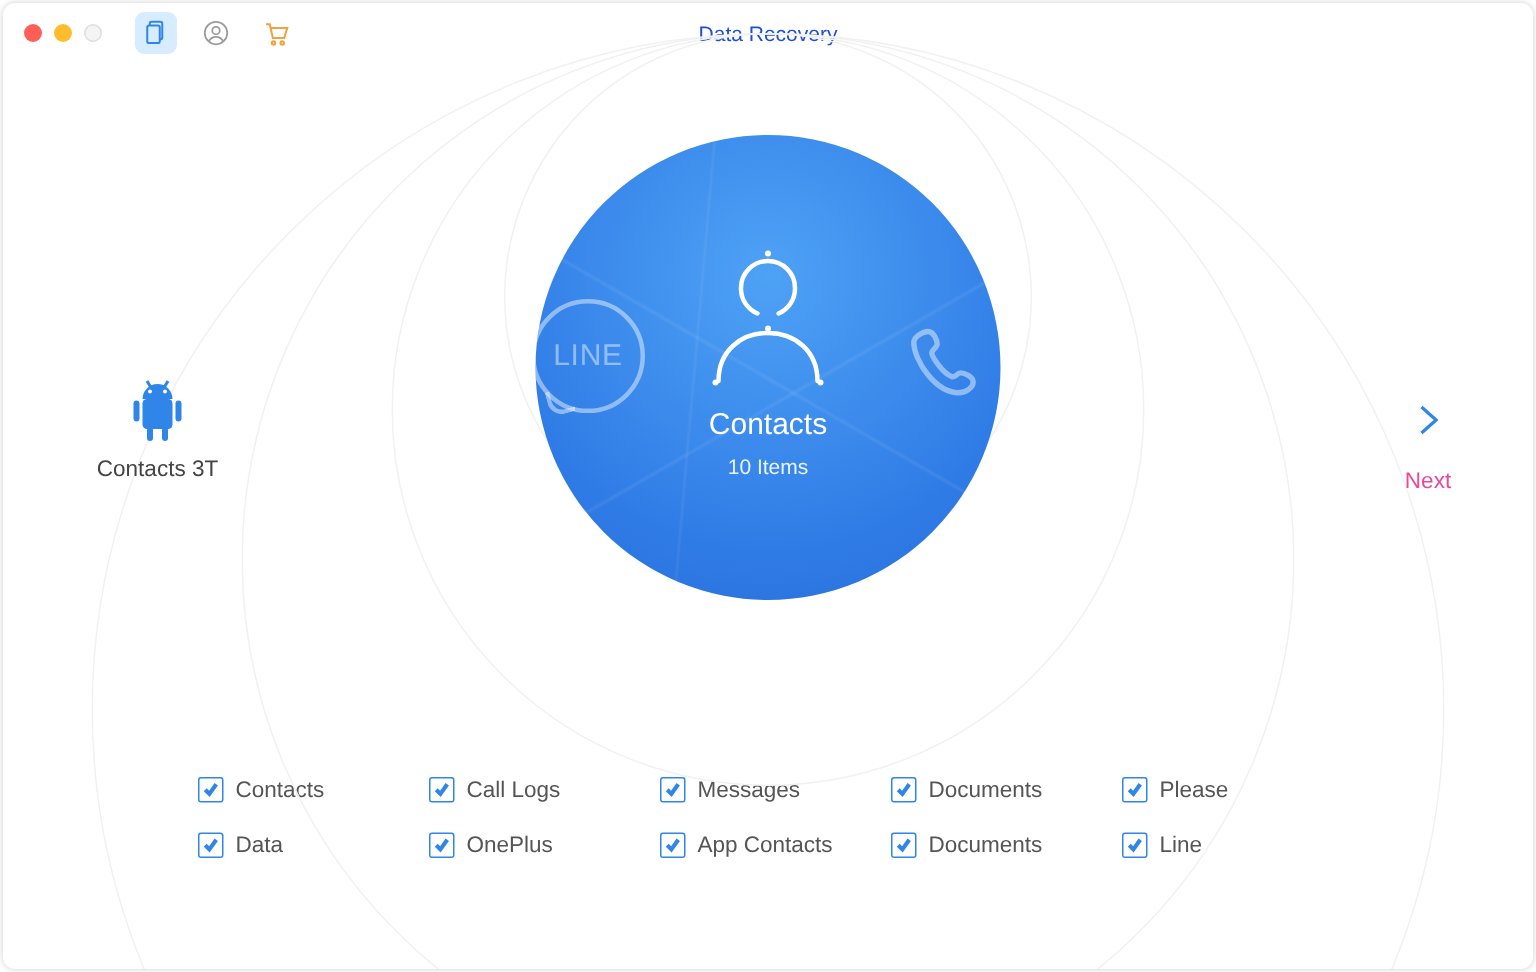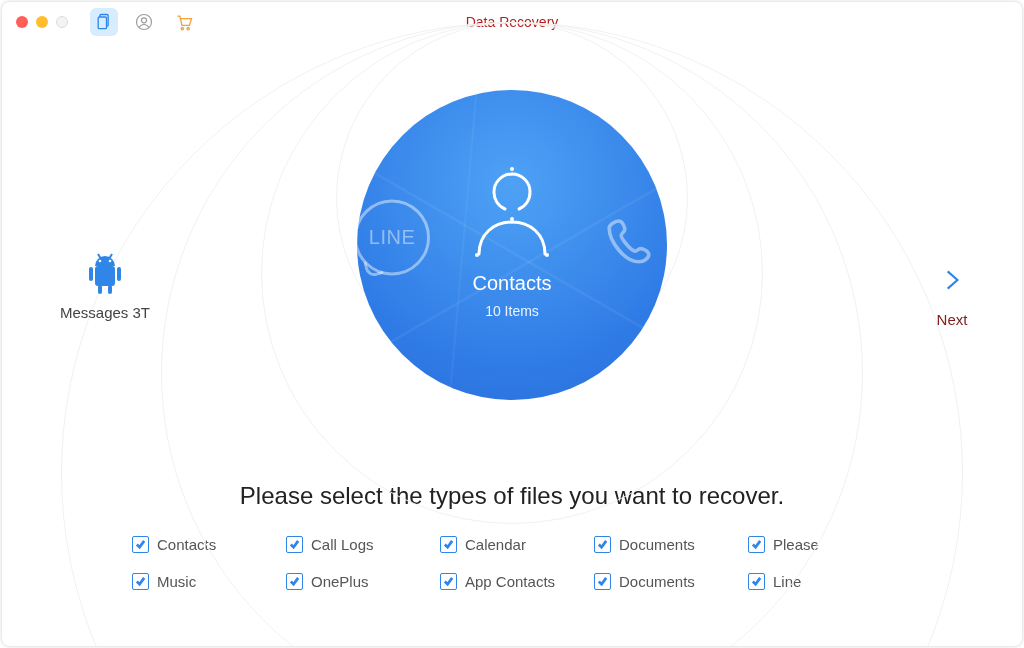--- a/index.html
+++ b/index.html
@@ -31,21 +31,21 @@
   .t-red   { background:#ff5f57; }
   .t-yell  { background:#ffbd2e; }
   .t-green { background:#f4f4f4; border:1px solid #ddd; box-sizing:border-box; }
   .toolbar-icons { display:flex; align-items:center; gap:12px; margin-left:22px; }
   .tb-btn { width:28px;height:28px;display:flex;align-items:center;justify-content:center;
             border-radius:6px; }
   .tb-btn.active { background:#d8ecff; }
   .tb-btn svg { width:20px;height:20px; }
   .title-text {
     position:absolute; left:0; right:0; text-align:center;
-    font-size:14px; color:#b91c1c; pointer-events:none;
+    font-size:14px; color:#1d4ed8; pointer-events:none;
   }
 
   
   .stage {
     position: relative;
     height: 450px;
   }
   .rings {
     position:absolute; top:-20px; left:50%; transform:translateX(-50%);
     width: 900px; height: 900px; pointer-events:none;
@@ -61,21 +61,21 @@
 
   .device {
     position:absolute; left:48px; top:210px; width:110px;
     text-align:center; color:#555;
   }
   .device .android-ic { width:40px;height:44px;margin:0 auto 8px; }
   .device-name { font-size:15px; color:#444; }
 
   .next {
     position:absolute; right:40px; top:225px; width:60px;
-    text-align:center; color:#7f1d1d; cursor:pointer;
+    text-align:center; color:#ec4899; cursor:pointer;
   }
   .next svg { width:26px;height:26px; stroke:#2f86e8; }
   .next-label { margin-top:14px; font-size:15px; }
 
   .big-circle {
     position:absolute; left:50%; top:48px; transform:translateX(-50%);
     width:310px; height:310px; border-radius:50%;
     background: radial-gradient(circle at 50% 30%, #4ea2f5 0%, #2f7be6 70%, #2a6ed8 100%);
     display:flex; flex-direction:column; align-items:center; justify-content:center;
     color:#fff;
@@ -181,21 +181,21 @@
             <rect x="32" y="15" width="4" height="14" rx="2"></rect>
             <rect x="13" y="33" width="4" height="9" rx="2"></rect>
             <rect x="23" y="33" width="4" height="9" rx="2"></rect>
             <line x1="13" y1="2" x2="16" y2="7" stroke="#2f86e8" stroke-width="2"></line>
             <line x1="27" y1="2" x2="24" y2="7" stroke="#2f86e8" stroke-width="2"></line>
           </g>
           <circle cx="15" cy="9" r="1.3" fill="#fff"></circle>
           <circle cx="25" cy="9" r="1.3" fill="#fff"></circle>
         </svg>
       </div>
-      <div class="device-name">Messages 3T</div>
+      <div class="device-name">Contacts 3T</div>
     </div>
 
     <div class="big-circle">
       <div class="neighbor left">
         <div class="bubble">LINE</div>
       </div>
       <div class="neighbor right">
         <svg viewBox="0 0 50 50" width="60" height="60">
           <path d="M14 10c3 0 5 5 5 7s-3 3-3 5 6 11 11 13c2 1 3-2 5-2s7 2 7 5-4 6-8 6C18 44 6 26 6 16c0-3 5-6 8-6z" fill="none" stroke="rgba(255,255,255,.45)" stroke-width="3"></path>
         </svg>
@@ -220,21 +220,20 @@
     </div>
 
     <div class="next">
       <svg viewBox="0 0 24 24" fill="none" stroke-width="2">
         <polyline points="8 4 17 12 8 20"></polyline>
       </svg>
       <div class="next-label">Next</div>
     </div>
   </div>
 
-  <div class="instruction">Please select the types of files you want to recover.</div>
 
   <div class="checks" id="checks">
       <label class="chk">
         <span class="box">
           <svg viewBox="0 0 12 12">
             <polyline points="2 6 5 9 10 2"></polyline>
           </svg>
         </span>
         <span>Contacts</span>
       </label>
@@ -245,21 +244,21 @@
           </svg>
         </span>
         <span>Call Logs</span>
       </label>
       <label class="chk">
         <span class="box">
           <svg viewBox="0 0 12 12">
             <polyline points="2 6 5 9 10 2"></polyline>
           </svg>
         </span>
-        <span>Calendar</span>
+        <span>Messages</span>
       </label>
       <label class="chk">
         <span class="box">
           <svg viewBox="0 0 12 12">
             <polyline points="2 6 5 9 10 2"></polyline>
           </svg>
         </span>
         <span>Documents</span>
       </label>
       <label class="chk">
@@ -269,21 +268,21 @@
           </svg>
         </span>
         <span>Please</span>
       </label>
       <label class="chk">
         <span class="box">
           <svg viewBox="0 0 12 12">
             <polyline points="2 6 5 9 10 2"></polyline>
           </svg>
         </span>
-        <span>Music</span>
+        <span>Data</span>
       </label>
       <label class="chk">
         <span class="box">
           <svg viewBox="0 0 12 12">
             <polyline points="2 6 5 9 10 2"></polyline>
           </svg>
         </span>
         <span>OnePlus</span>
       </label>
       <label class="chk">

